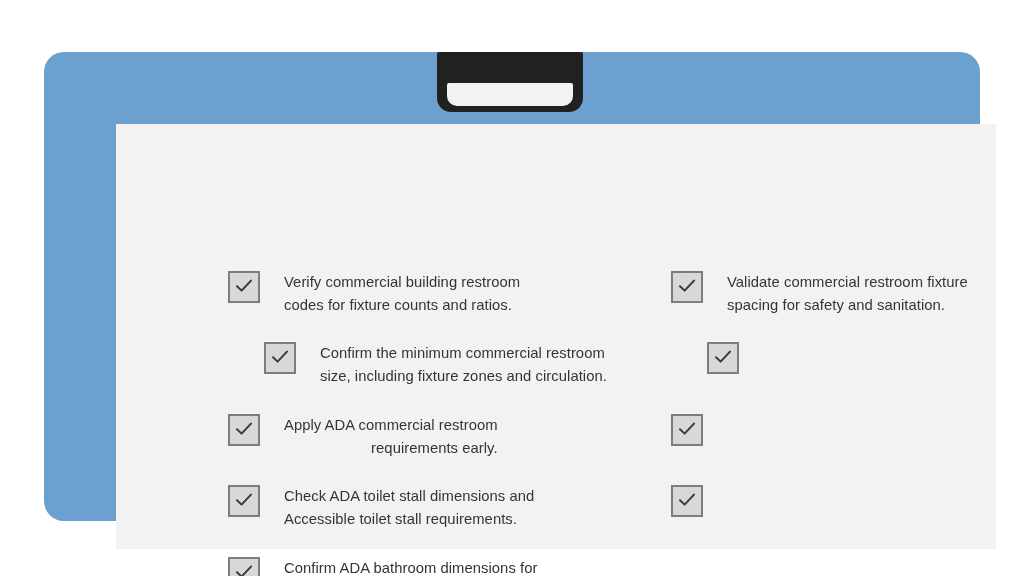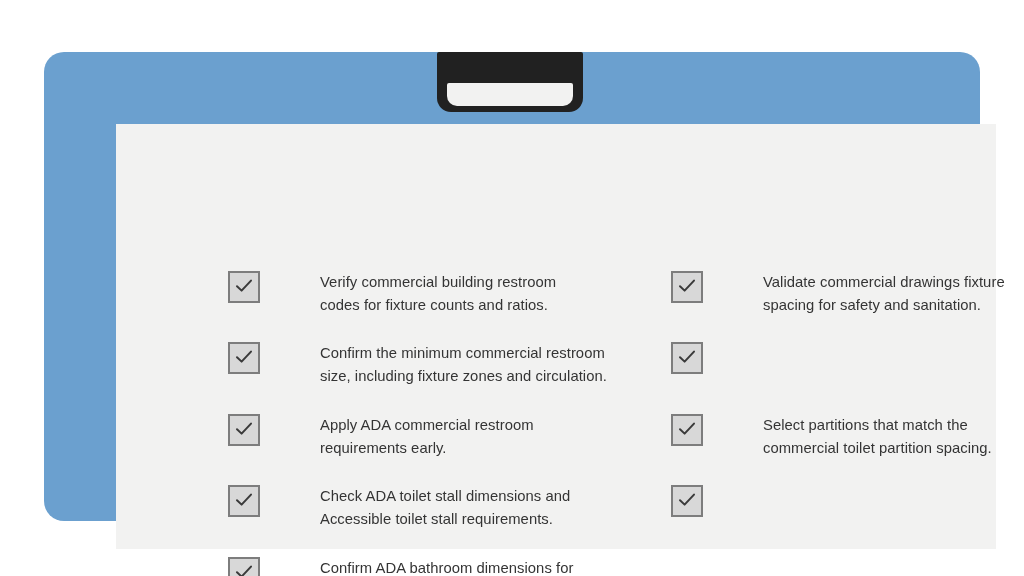--- a/index.html
+++ b/index.html
@@ -67,27 +67,26 @@
   }
   .column-left  { left: 112px; width: 400px; }
   .column-right { left: 555px; width: 390px; }
 
   .check-item {
     position: absolute;
     left: 0;
     display: flex;
     align-items: flex-start;
     width: 100%;
-    gap: 36px;
   }
 
   
   .row-0 { top: 0px; }
-  .row-1 { top: 71px; }
-  .row-2 { top: 143px; }
+  .row-1 { top: 71px; margin-left: 36px; }
+  .row-2 { top: 143px; text-align: right; }
   .row-3 { top: 214px; }
   .row-4 { top: 286px; }
 
   .checkbox {
     flex: 0 0 auto;
     width: 32px;
     height: 32px;
     background: #d8d8d8;
     border: 2px solid #7d7d7d;
     position: relative;
@@ -175,40 +174,38 @@
       </div>
 
       <div class="column column-right">
 
         <div class="check-item row-0">
           <span class="checkbox">
             <svg viewBox="0 0 22 22" aria-hidden="true">
                 <path d="M4 11.2 L8.6 15.6 L18 5.6" fill="none" stroke="#3a3a3a" stroke-width="2" stroke-linecap="round" stroke-linejoin="round"></path>
               </svg>
           </span>
-          <span class="item-text">Validate commercial drawings fixture
+          <span class="item-text">Validate commercial restroom fixture
 spacing for safety and sanitation.</span>
         </div>
 
         <div class="check-item row-1">
           <span class="checkbox">
             <svg viewBox="0 0 22 22" aria-hidden="true">
                 <path d="M4 11.2 L8.6 15.6 L18 5.6" fill="none" stroke="#3a3a3a" stroke-width="2" stroke-linecap="round" stroke-linejoin="round"></path>
               </svg>
           </span>
         </div>
 
         <div class="check-item row-2">
           <span class="checkbox">
             <svg viewBox="0 0 22 22" aria-hidden="true">
                 <path d="M4 11.2 L8.6 15.6 L18 5.6" fill="none" stroke="#3a3a3a" stroke-width="2" stroke-linecap="round" stroke-linejoin="round"></path>
               </svg>
           </span>
-          <span class="item-text">Select partitions that match the
-commercial toilet partition spacing.</span>
         </div>
 
         <div class="check-item row-3">
           <span class="checkbox">
             <svg viewBox="0 0 22 22" aria-hidden="true">
                 <path d="M4 11.2 L8.6 15.6 L18 5.6" fill="none" stroke="#3a3a3a" stroke-width="2" stroke-linecap="round" stroke-linejoin="round"></path>
               </svg>
           </span>
         </div>
 

